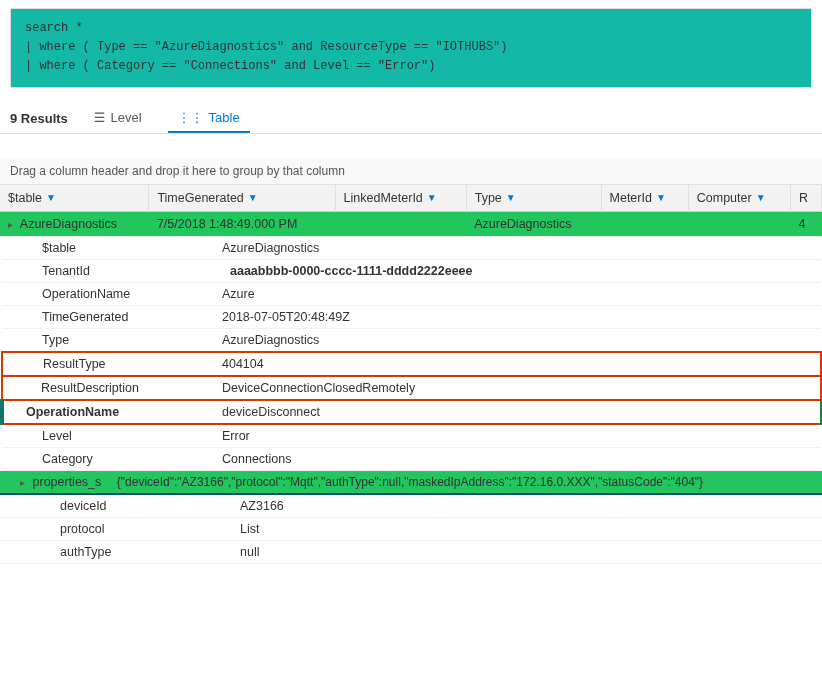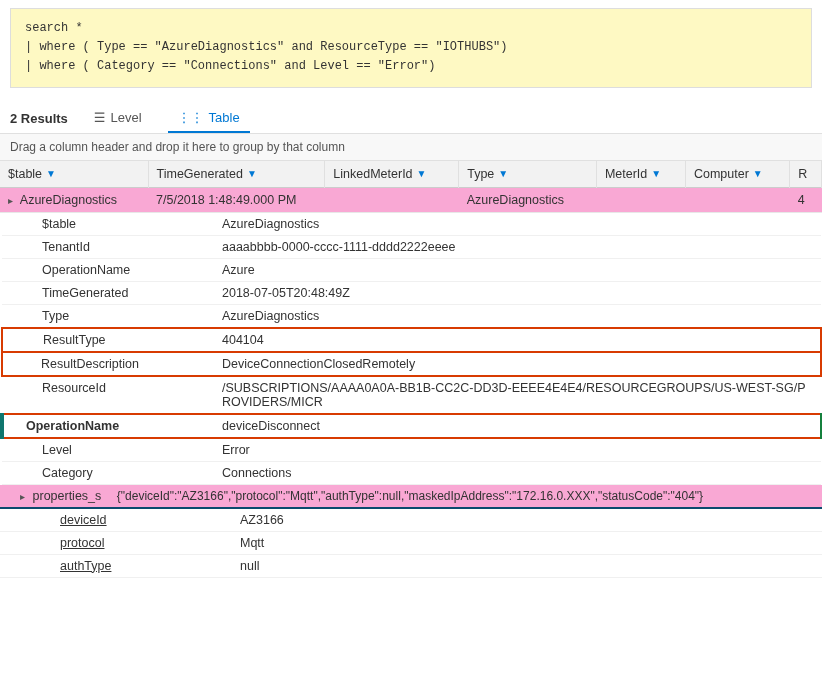--- a/index.html
+++ b/index.html
@@ -1,19 +1,19 @@
 <!DOCTYPE html>
 <html><head>
   <meta charset="utf-8">
   <style>
     * { box-sizing: border-box; margin: 0; padding: 0; }
     body { font-family: 'Segoe UI', Arial, sans-serif; font-size: 13px; background: #fff; color: #333; width: 822px; min-height: 681px; overflow-x: hidden; }
 
     .query-box {
-      background: #fef9c3;
+      background: #14b8a6;
       border: 1px solid #ddd;
       padding: 10px 14px;
       font-family: 'Courier New', monospace;
       font-size: 12px;
       color: #333;
       line-height: 1.6;
       margin: 8px 10px;
     }
 
     .results-bar {
@@ -46,20 +46,21 @@
       color: #0078d4;
       border-bottom: 2px solid #0078d4;
     }
 
     .drag-hint {
       font-size: 12px;
       color: #555;
       padding: 6px 10px;
       background: #f8f8f8;
       border-bottom: 1px solid #e0e0e0;
+      margin-top: 24px;
     }
 
     .table-wrapper {
       overflow-x: auto;
       width: 100%;
     }
 
     .data-table {
       width: 100%;
       border-collapse: collapse;
@@ -86,21 +87,21 @@
       align-items: center;
       gap: 4px;
     }
 
     .filter-icon {
       color: #0078d4;
       font-size: 10px;
     }
 
     .data-table tbody tr.main-row {
-      background: #f9a8d4;
+      background: #22c55e;
       border-bottom: 1px solid #e8e8e8;
     }
 
     .data-table tbody tr.main-row td {
       padding: 5px 8px;
       vertical-align: top;
     }
 
     .expand-icon {
       color: #555;
@@ -136,21 +137,22 @@
       width: 180px;
       color: #333;
       font-weight: 400;
     }
 
     .detail-table td:last-child {
       color: #333;
     }
 
     .bold-value {
-      font-weight: 400;
+      font-weight: 700;
+      margin-left: 8px;
     }
 
     .properties-row td {
       padding: 4px 8px 4px 20px !important;
     }
 
     .sub-detail-table {
       width: 100%;
       border-collapse: collapse;
     }
@@ -160,39 +162,38 @@
     }
 
     .sub-detail-table td {
       padding: 4px 8px 4px 60px;
       font-size: 12.5px;
     }
 
     .sub-detail-table td:first-child {
       width: 180px;
       color: #333;
-      text-decoration: underline;
     }
 
     .resource-id {
       font-size: 11.5px;
       word-break: break-all;
     }
   </style>
 </head>
 <body>
 
 <div class="query-box">
   <div>search *</div>
   <div>| where ( Type == "AzureDiagnostics" and ResourceType == "IOTHUBS")</div>
   <div>| where ( Category == "Connections" and Level == "Error")</div>
 </div>
 
 <div class="results-bar">
-  <span class="results-count">2 Results</span>
+  <span class="results-count">9 Results</span>
   <button class="tab-btn">
     <span>☰</span>
     <span>Level</span>
   </button>
   <button class="tab-btn active">
     <span>⋮⋮</span>
     <span>Table</span>
   </button>
 </div>
 
@@ -293,24 +294,20 @@
             <tr style="border: 2px solid #d83b01;">
               <td style="border-left: 2px solid #d83b01; ">ResultType</td>
               <td style="border-right: 2px solid #d83b01;">404104</td>
             </tr>
 
             <tr style="border: 2px solid #d83b01; border-top: none;">
               <td style="border-left: 2px solid #d83b01; padding-left: 38px;">ResultDescription</td>
               <td style="border-right: 2px solid #d83b01;">DeviceConnectionClosedRemotely</td>
             </tr>
 
-            <tr>
-              <td>ResourceId</td>
-              <td class="resource-id">/SUBSCRIPTIONS/AAAA0A0A-BB1B-CC2C-DD3D-EEEE4E4E4/RESOURCEGROUPS/US-WEST-SG/PROVIDERS/MICR</td>
-            </tr>
 
             <tr style="border: 2px solid #d83b01;">
               <td style="border-left: 4px solid #0f766e; padding-left: 22px; font-weight: bold;">OperationName</td>
               <td style="border-right: 2px solid #15803d;">deviceDisconnect</td>
             </tr>
 
             <tr>
               <td>Level</td>
               <td>Error</td>
             </tr>
@@ -335,21 +332,21 @@
       <tr>
         <td colspan="7">
           <table class="sub-detail-table">
             <tbody>
                 <tr>
               <td>deviceId</td>
               <td>AZ3166</td>
             </tr>
             <tr>
               <td>protocol</td>
-              <td>Mqtt</td>
+              <td>List</td>
             </tr>
             <tr>
               <td>authType</td>
               <td>null</td>
             </tr>
           </tbody>
             </table>
         </td>
       </tr>
     </tbody>

